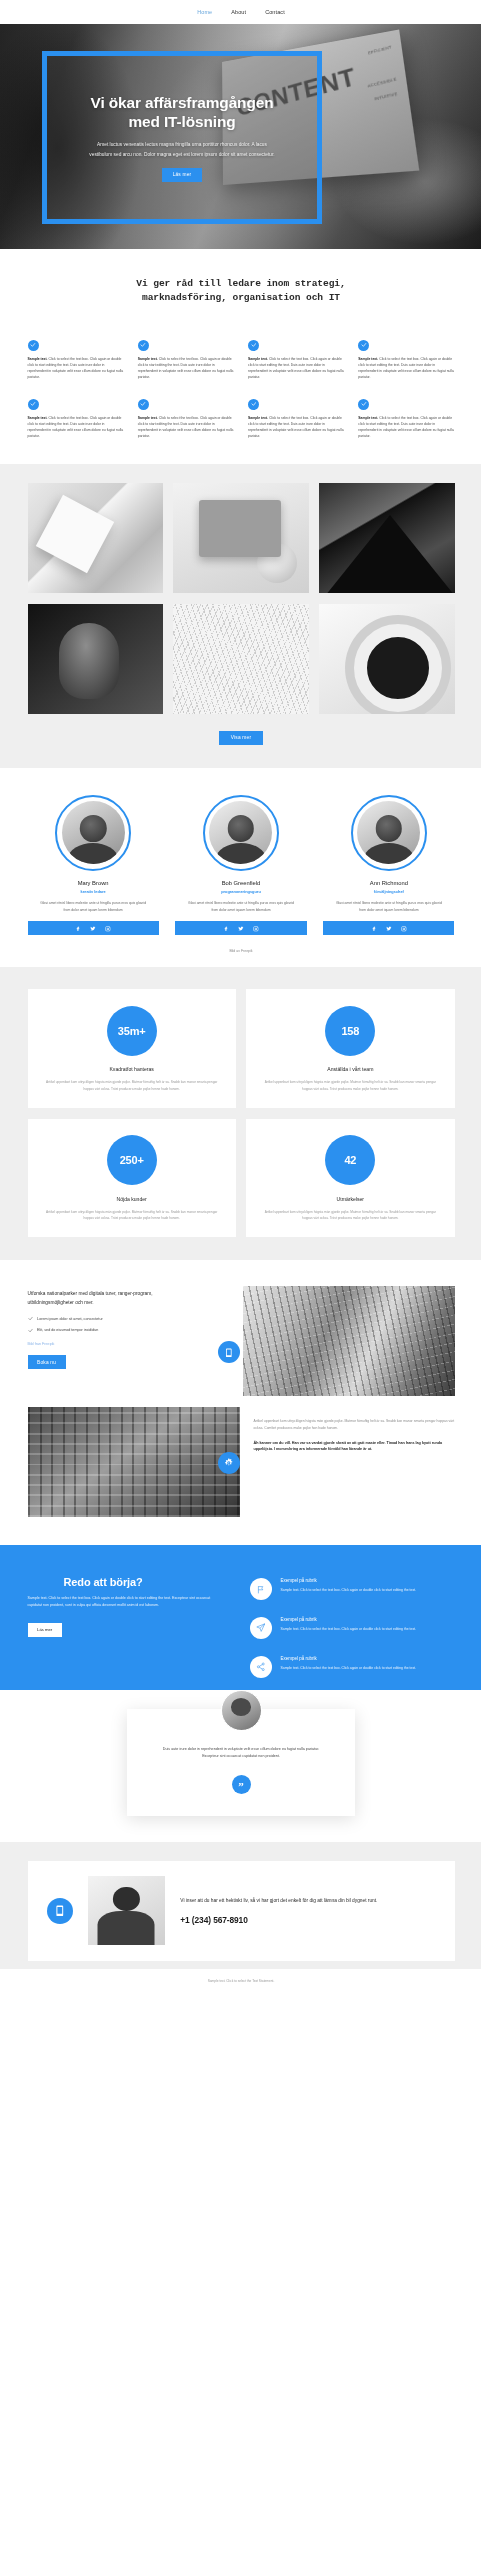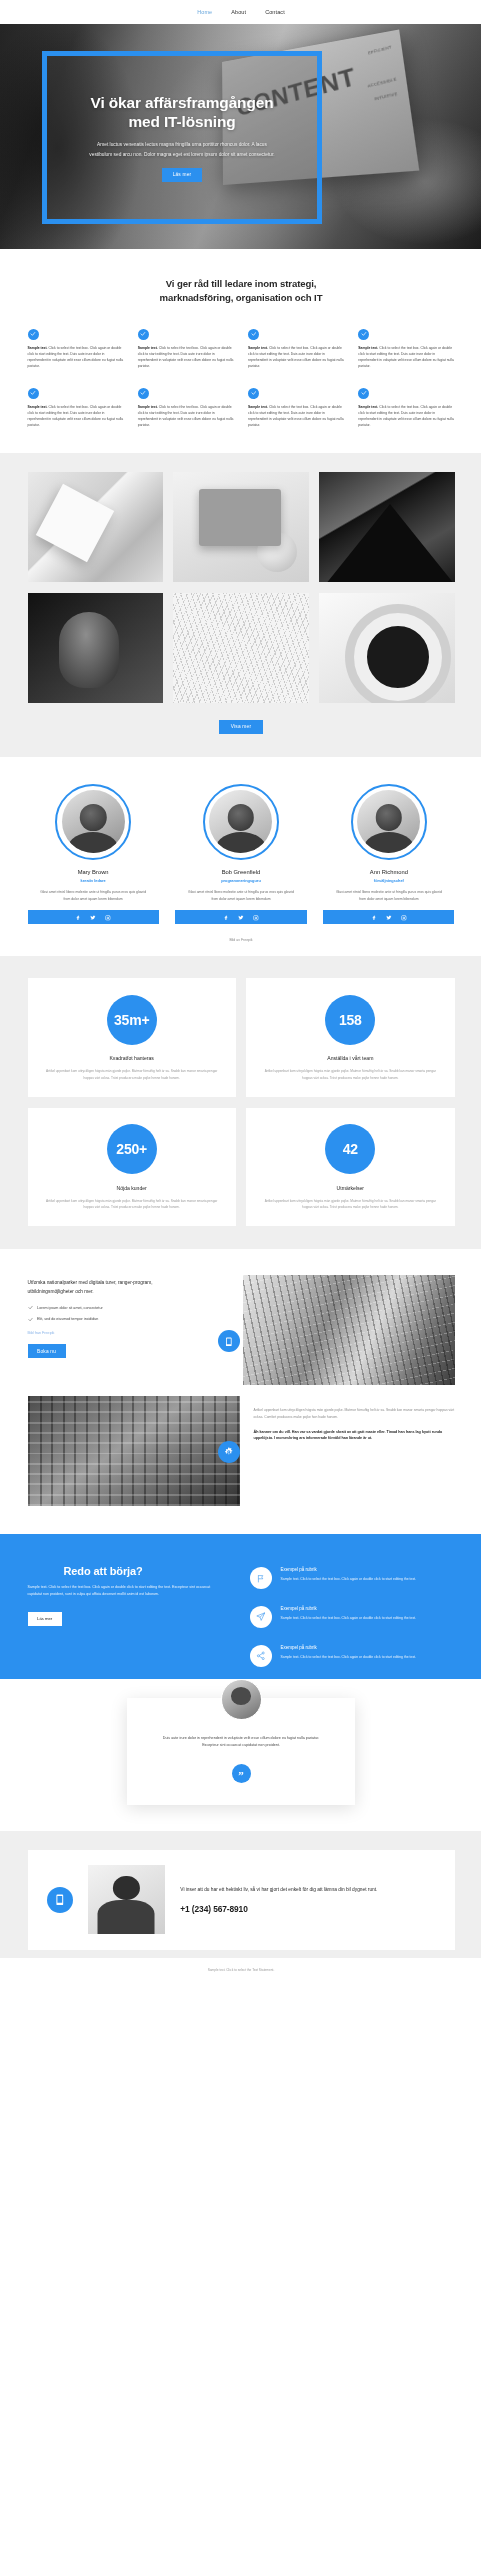--- a/index.html
+++ b/index.html
@@ -70,21 +70,21 @@
   .btn-blue{
     display:inline-block; background:#2b90ef; color:#fff; border:0;
     font-size:4.8px; padding:4.5px 10.3px; margin-top:8.4px; cursor:pointer;
     font-family:inherit; letter-spacing:0.2px;
   }
 
   
   .features { padding:28px 0 24.4px; background:#fff; }
   .section-title{
     text-align:center; font-size:9.6px; font-weight:700; line-height:1.42;
-    max-width:212px; margin:0 auto 24px; letter-spacing:-0.1px;
+    max-width:212px; margin:0 auto 35px; letter-spacing:-0.1px;font-family:Liberation Mono, monospace;
   }
   .feat-grid{
     width:427px; margin:0 auto; display:grid;
     grid-template-columns:repeat(4,1fr); gap:18px 14px;
   }
   .feat-item{ font-size:3.4px; line-height:1.75; color:#4f4f4f; }
   .check{
     width:11px; height:11px; border-radius:50%; background:#2b90ef;
     display:flex; align-items:center; justify-content:center; margin-bottom:6.4px;
   }
@@ -146,21 +146,21 @@
   .social svg{ width:5.8px; height:5.8px; fill:#fff; }
   .credit{ text-align:center; font-size:3.5px; color:#8c8c8c; margin-top:14px; }
 
   
   .stats{ background:#efefef; padding:22px 0 23px; }
   .stats-grid{ width:427px; margin:0 auto; display:grid; grid-template-columns:1fr 1fr; gap:10.3px; }
   .stat-card{ background:#fff; padding:16.7px 18px 16.7px; text-align:center; }
   .circle{
     width:50px; height:50px; border-radius:50%; background:#2b90ef; color:#fff;
     display:flex; align-items:center; justify-content:center; margin:0 auto 10.3px;
-    font-size:14px; font-weight:700; letter-spacing:-0.2px;
+    font-size:11px; font-weight:700; letter-spacing:-0.2px;
   }
   .stat-label{ font-size:5.1px; color:#1d1d1d; margin-bottom:7px; }
   .stat-text{ font-size:3.2px; line-height:1.9; color:#9a9a9a; }
 
   
   .split{ background:#fff; padding:26px 0 0; }
   .split-row{ width:427px; margin:0 auto; display:flex; gap:14px; align-items:flex-start; position:relative; }
   .split-txt{ flex:1; padding-top:3.9px; }
   .split-head{ font-size:4.8px; line-height:1.75; color:#2a2a2a; margin-bottom:9px; max-width:164px; }
   .bullet{ display:flex; gap:4.5px; font-size:3.7px; color:#444; margin-bottom:6.4px; align-items:center; }

